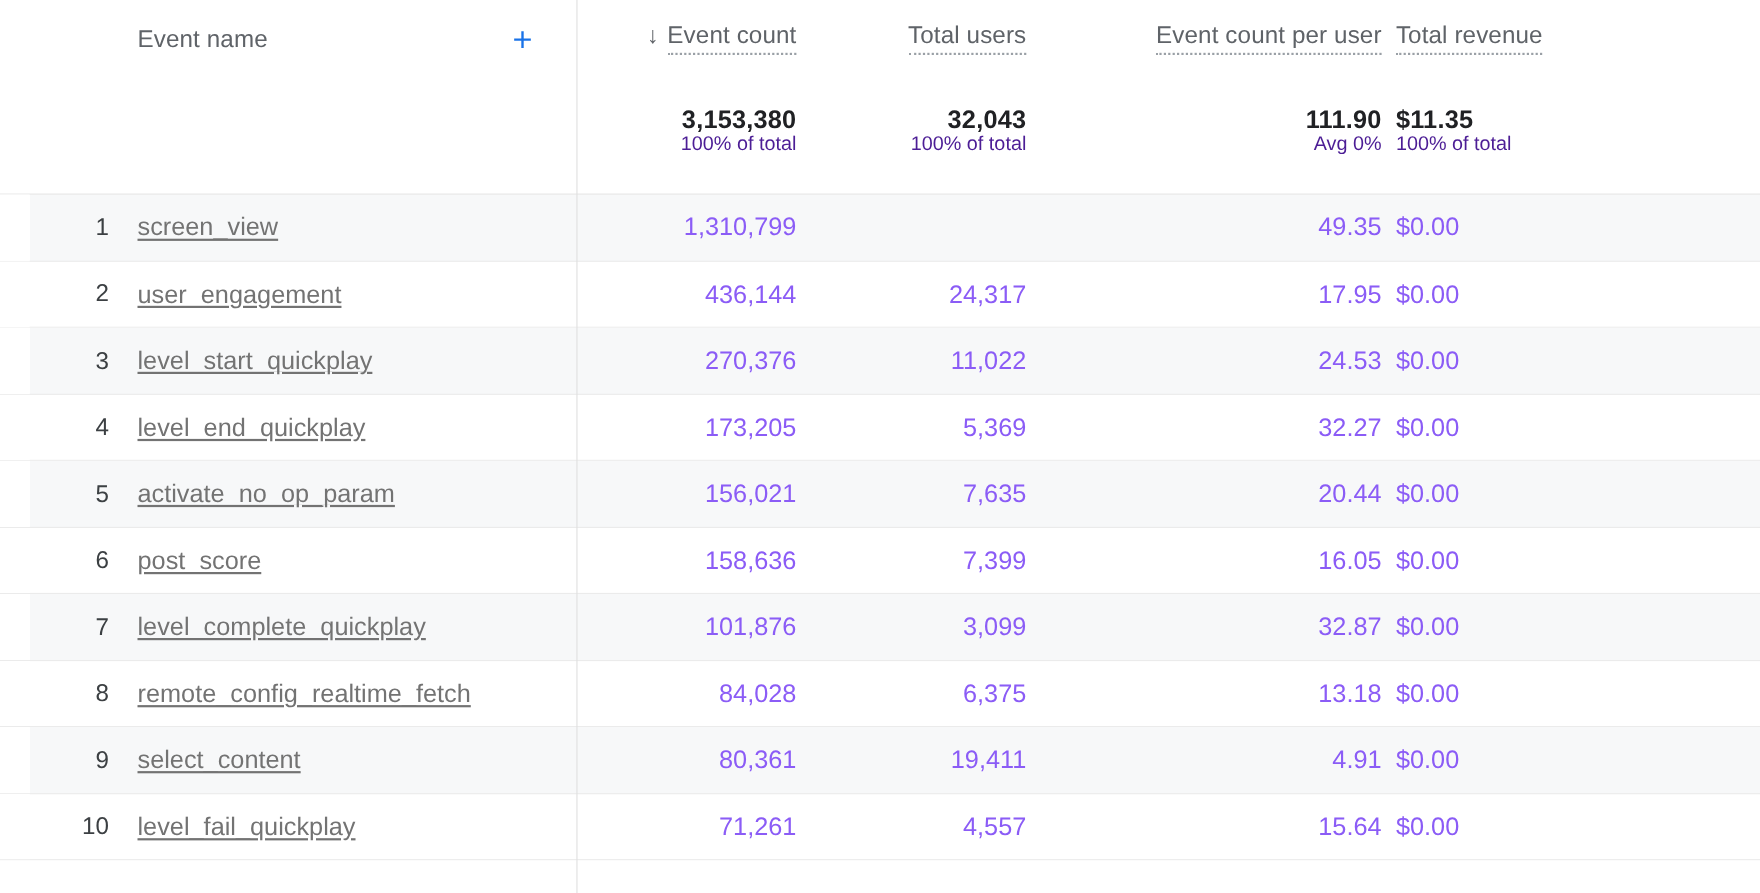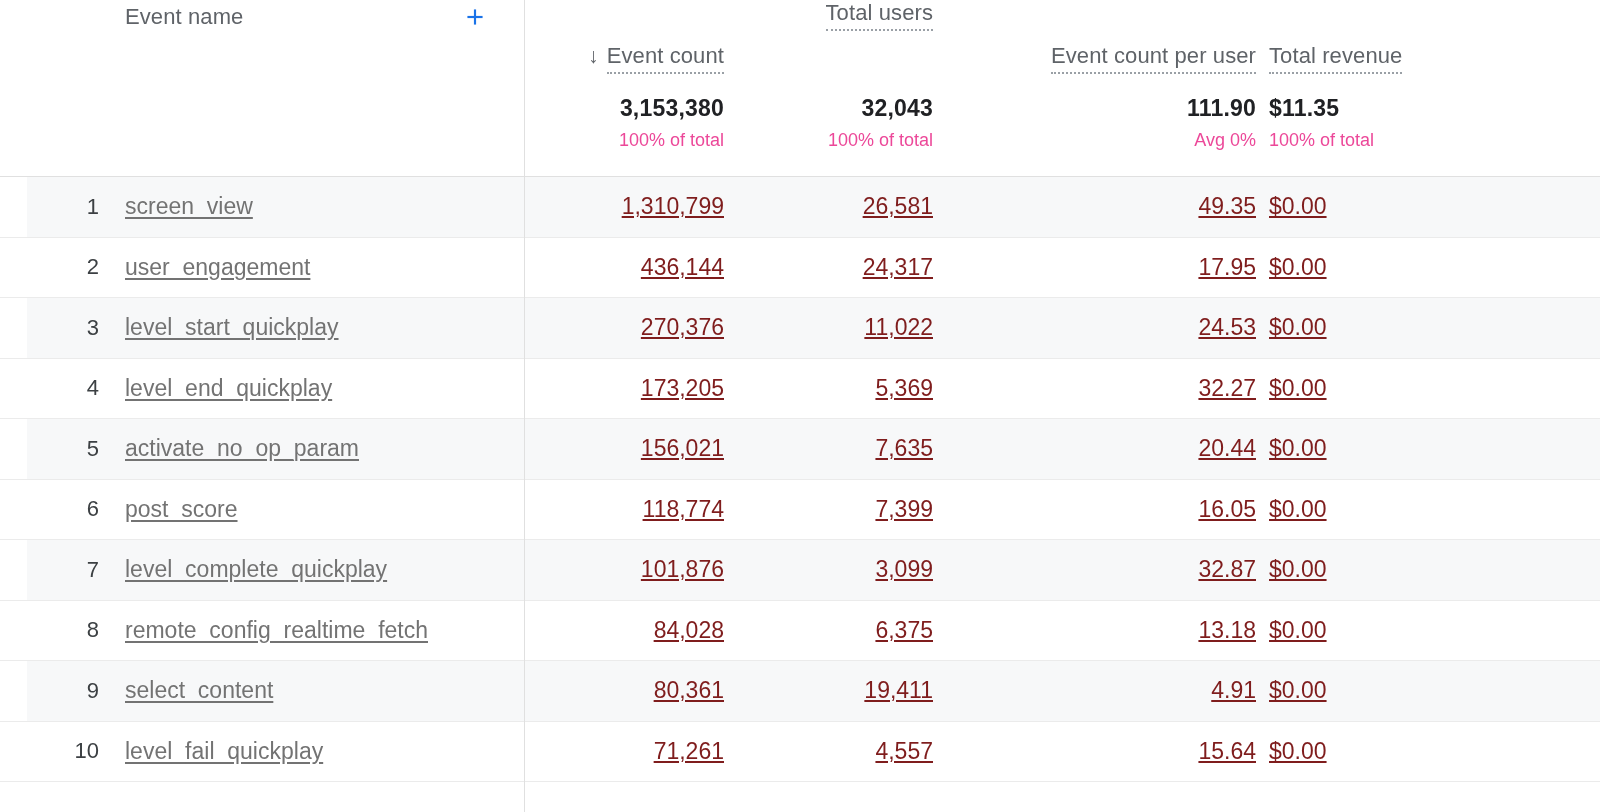--- a/index.html
+++ b/index.html
@@ -113,22 +113,21 @@
   .sum-value {
     font-size: 23px;
     font-weight: 700;
     color: #202124;
     line-height: 1.1;
     letter-spacing: 0.2px;
   }
   .sum-sub {
     font-size: 18px;
     font-weight: 400;
-    color: #ec4899;
-    margin-top: 10px;
+    color: #4c1d95;
     line-height: 1.1;
   }
 
   
   .data-row {
     height: 60.5px;
     border-bottom: 1px solid #ebebeb;
     font-size: 23px;
     color: #202124;
   }
@@ -140,21 +139,21 @@
     font-size: 22px;
   }
   .evt-link {
     color: #737373;
     text-decoration: underline;
     text-underline-offset: 3px;
     font-size: 23px;
     cursor: pointer;
     white-space: nowrap;
   }
-  .num { font-size: 23px; color: #7f1d1d; white-space: nowrap; text-decoration: underline; }
+  .num { font-size: 23px; color: #8b5cf6; white-space: nowrap; }
 
   
   .stripe-mask {
     position: absolute;
     left: 0; top: 0;
     width: 27px; height: 100%;
     background: #ffffff;
     z-index: 2;
   }
 </style>
@@ -172,25 +171,25 @@
       <span class="hdr-label-plain">Event name</span>
       <span class="plus-btn" title="Add">
         <svg width="26" height="26" viewBox="0 0 24 24" aria-hidden="true">
           <path d="M11 5h2v14h-2z" fill="#1a73e8"></path>
           <path d="M5 11h14v2H5z" fill="#1a73e8"></path>
         </svg>
       </span>
     </div>
     <div class="cell c-sep"></div>
 
+    <div class="cell c-m1">
+      <span class="sort-arrow">↓</span><span class="hdr-metric">Event count</span>
+    </div>
     <div class="cell c-m2">
       <span class="hdr-metric">Total users</span>
-    </div>
-    <div class="cell c-m1">
-      <span class="sort-arrow">↓</span><span class="hdr-metric">Event count</span>
     </div>
     <div class="cell c-m3">
       <span class="hdr-metric">Event count per user</span>
     </div>
     <div class="cell c-m4">
       <span class="hdr-metric">Total revenue</span>
     </div>
     <div class="cell c-pad"></div>
   </div>
 
@@ -220,21 +219,20 @@
   </div>
 
   <div id="rows-container">
       <div class="row data-row striped">
         <div class="stripe-mask"></div>
         <div class="cell c-gutter"></div>
         <div class="cell c-index">1</div>
         <div class="cell c-name"><span class="evt-link">screen_view</span></div>
         <div class="cell c-sep"></div>
         <div class="cell c-m1 num">1,310,799</div>
-        <div class="cell c-m2 num">26,581</div>
         <div class="cell c-m3 num">49.35</div>
         <div class="cell c-m4 num">$0.00</div>
         <div class="cell c-pad"></div>
       </div>
       <div class="row data-row">
         <div class="stripe-mask"></div>
         <div class="cell c-gutter"></div>
         <div class="cell c-index">2</div>
         <div class="cell c-name"><span class="evt-link">user_engagement</span></div>
         <div class="cell c-sep"></div>
@@ -279,21 +277,21 @@
         <div class="cell c-m3 num">20.44</div>
         <div class="cell c-m4 num">$0.00</div>
         <div class="cell c-pad"></div>
       </div>
       <div class="row data-row">
         <div class="stripe-mask"></div>
         <div class="cell c-gutter"></div>
         <div class="cell c-index">6</div>
         <div class="cell c-name"><span class="evt-link">post_score</span></div>
         <div class="cell c-sep"></div>
-        <div class="cell c-m1 num">118,774</div>
+        <div class="cell c-m1 num">158,636</div>
         <div class="cell c-m2 num">7,399</div>
         <div class="cell c-m3 num">16.05</div>
         <div class="cell c-m4 num">$0.00</div>
         <div class="cell c-pad"></div>
       </div>
       <div class="row data-row striped">
         <div class="stripe-mask"></div>
         <div class="cell c-gutter"></div>
         <div class="cell c-index">7</div>
         <div class="cell c-name"><span class="evt-link">level_complete_quickplay</span></div>

